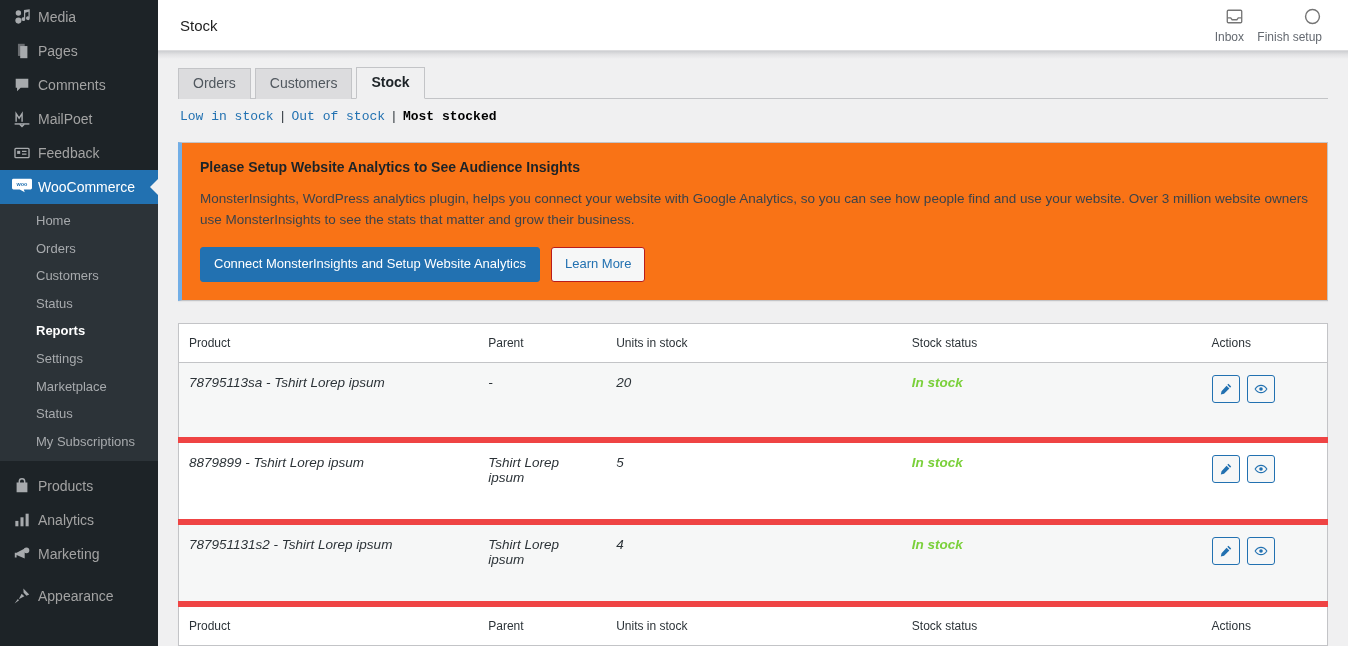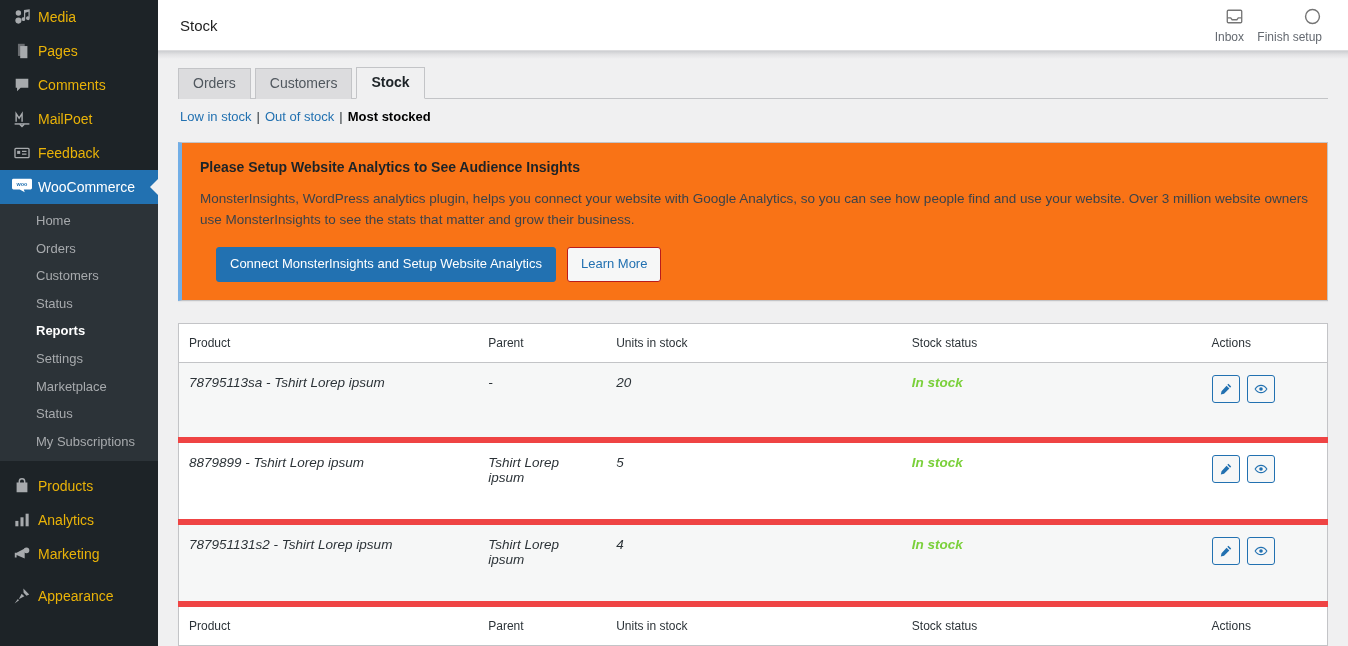--- a/index.html
+++ b/index.html
@@ -17,21 +17,21 @@
     background: #1d2327;
     color: #f0f0f1;
     position: relative;
     overflow: hidden;
   }
   .menu-item {
     display: flex; align-items: center;
     height: 34px;
     padding-left: 8px;
     font-size: 14px;
-    color: #eab308;
+    color: #a3a3a3;
     cursor: pointer;
     position: relative;
   }
   .menu-item .ico {
     width: 28px; min-width: 28px;
     display: flex; align-items: center; justify-content: center;
     color: #a7aaad;
     margin-right: 2px;
   }
   .menu-item .lbl { line-height: 1; }
@@ -130,21 +130,21 @@
   
   .subsubsub {
     list-style: none;
     margin: 10px 0 0 2px;
     padding: 0;
     font-size: 13px;
     color: #2c3338;
     display: flex;
     align-items: center;
   }
-  .subsubsub li { display: inline-flex; align-items: center; }
+  .subsubsub li { display: inline-flex; align-items: center; font-family: Liberation Mono, monospace; }
   .subsubsub a { color: #2271b1; text-decoration: none; cursor: pointer; }
   .subsubsub .current { color: #000; font-weight: 600; }
   .subsubsub .sep { margin: 0 5px; color: #2c3338; }
 
   
   .notice {
     margin-top: 18px;
     background: #f97316;
     border: 1px solid #c3c4c7;
     border-left: 4px solid #72aee6;
@@ -157,21 +157,21 @@
     font-weight: bold;
     margin-bottom: 14px;
   }
   .notice p {
     font-size: 13.5px;
     color: #3c434a;
     line-height: 1.55;
     margin-bottom: 16px;
     max-width: 1110px;
   }
-  .notice-buttons { display: flex; align-items: flex-start; gap: 11px; margin-left: 16px; }
+  .notice-buttons { display: flex; align-items: flex-start; gap: 11px; }
   .btn-primary {
     background: #2271b1;
     border: 1px solid #2271b1;
     color: #fff;
     font-size: 13px;
     padding: 6px 13px;
     border-radius: 3px;
     cursor: pointer;
     font-family: "Liberation Sans", sans-serif;
     line-height: 1.6;

